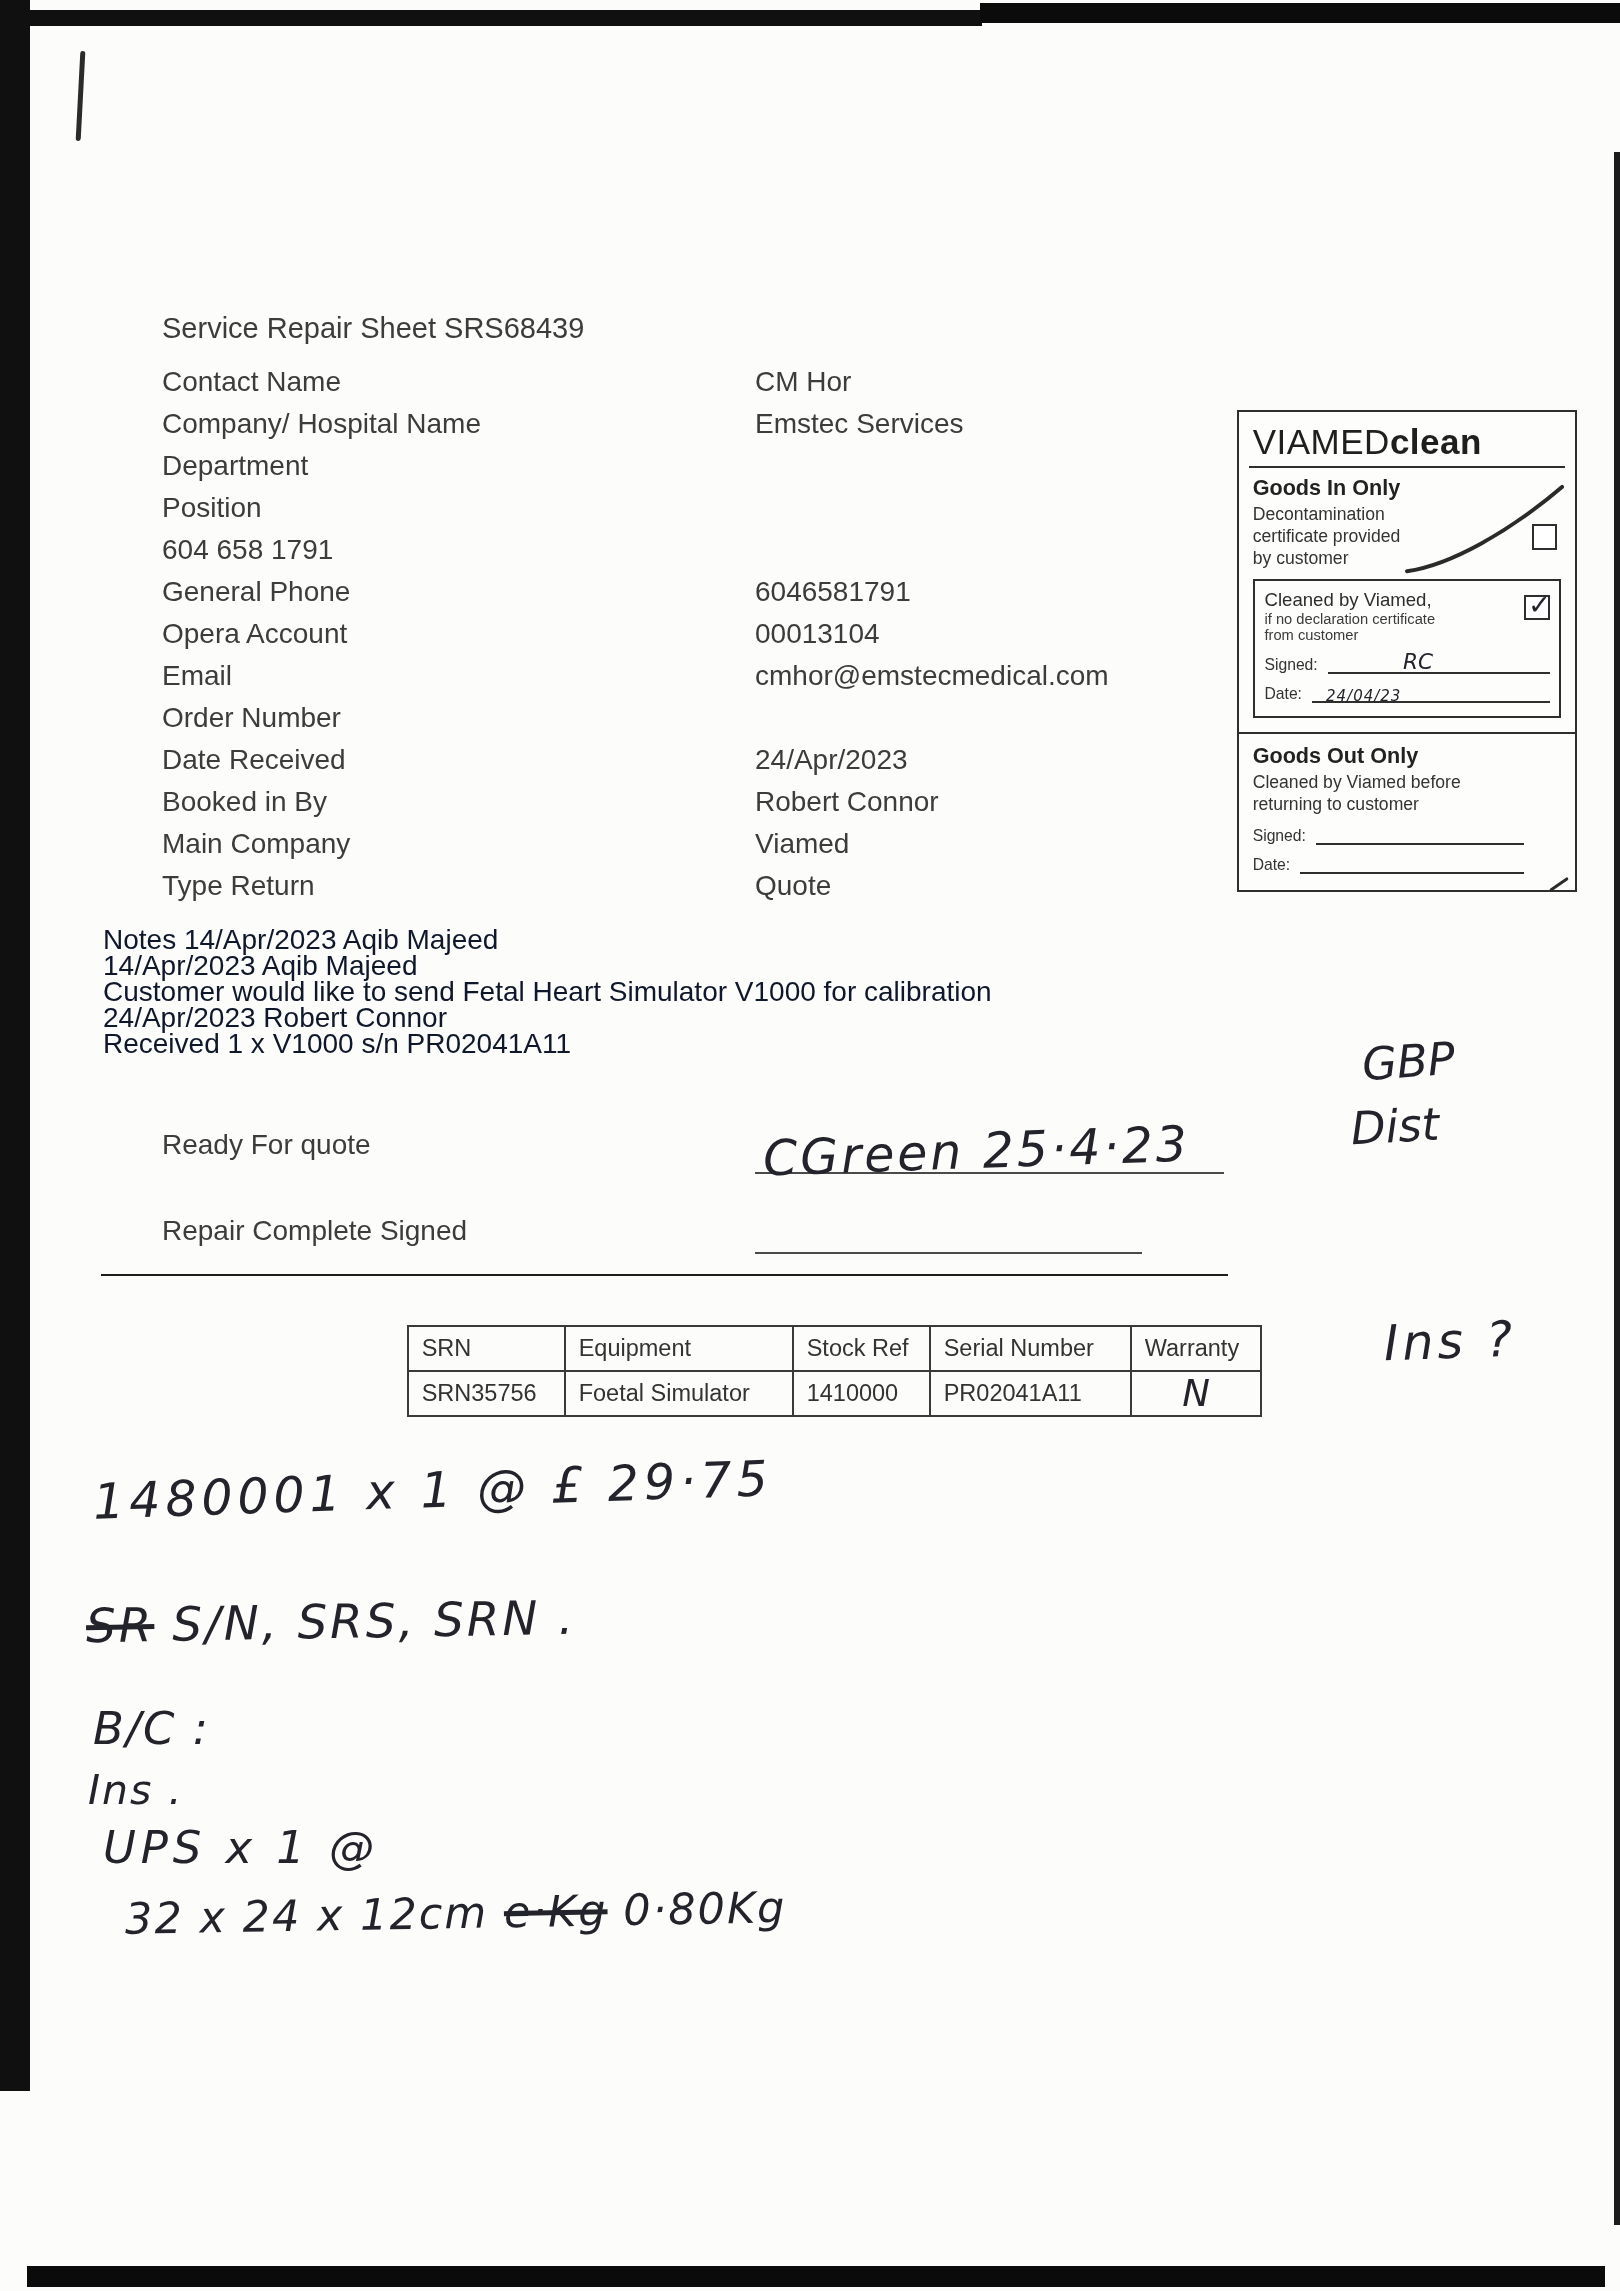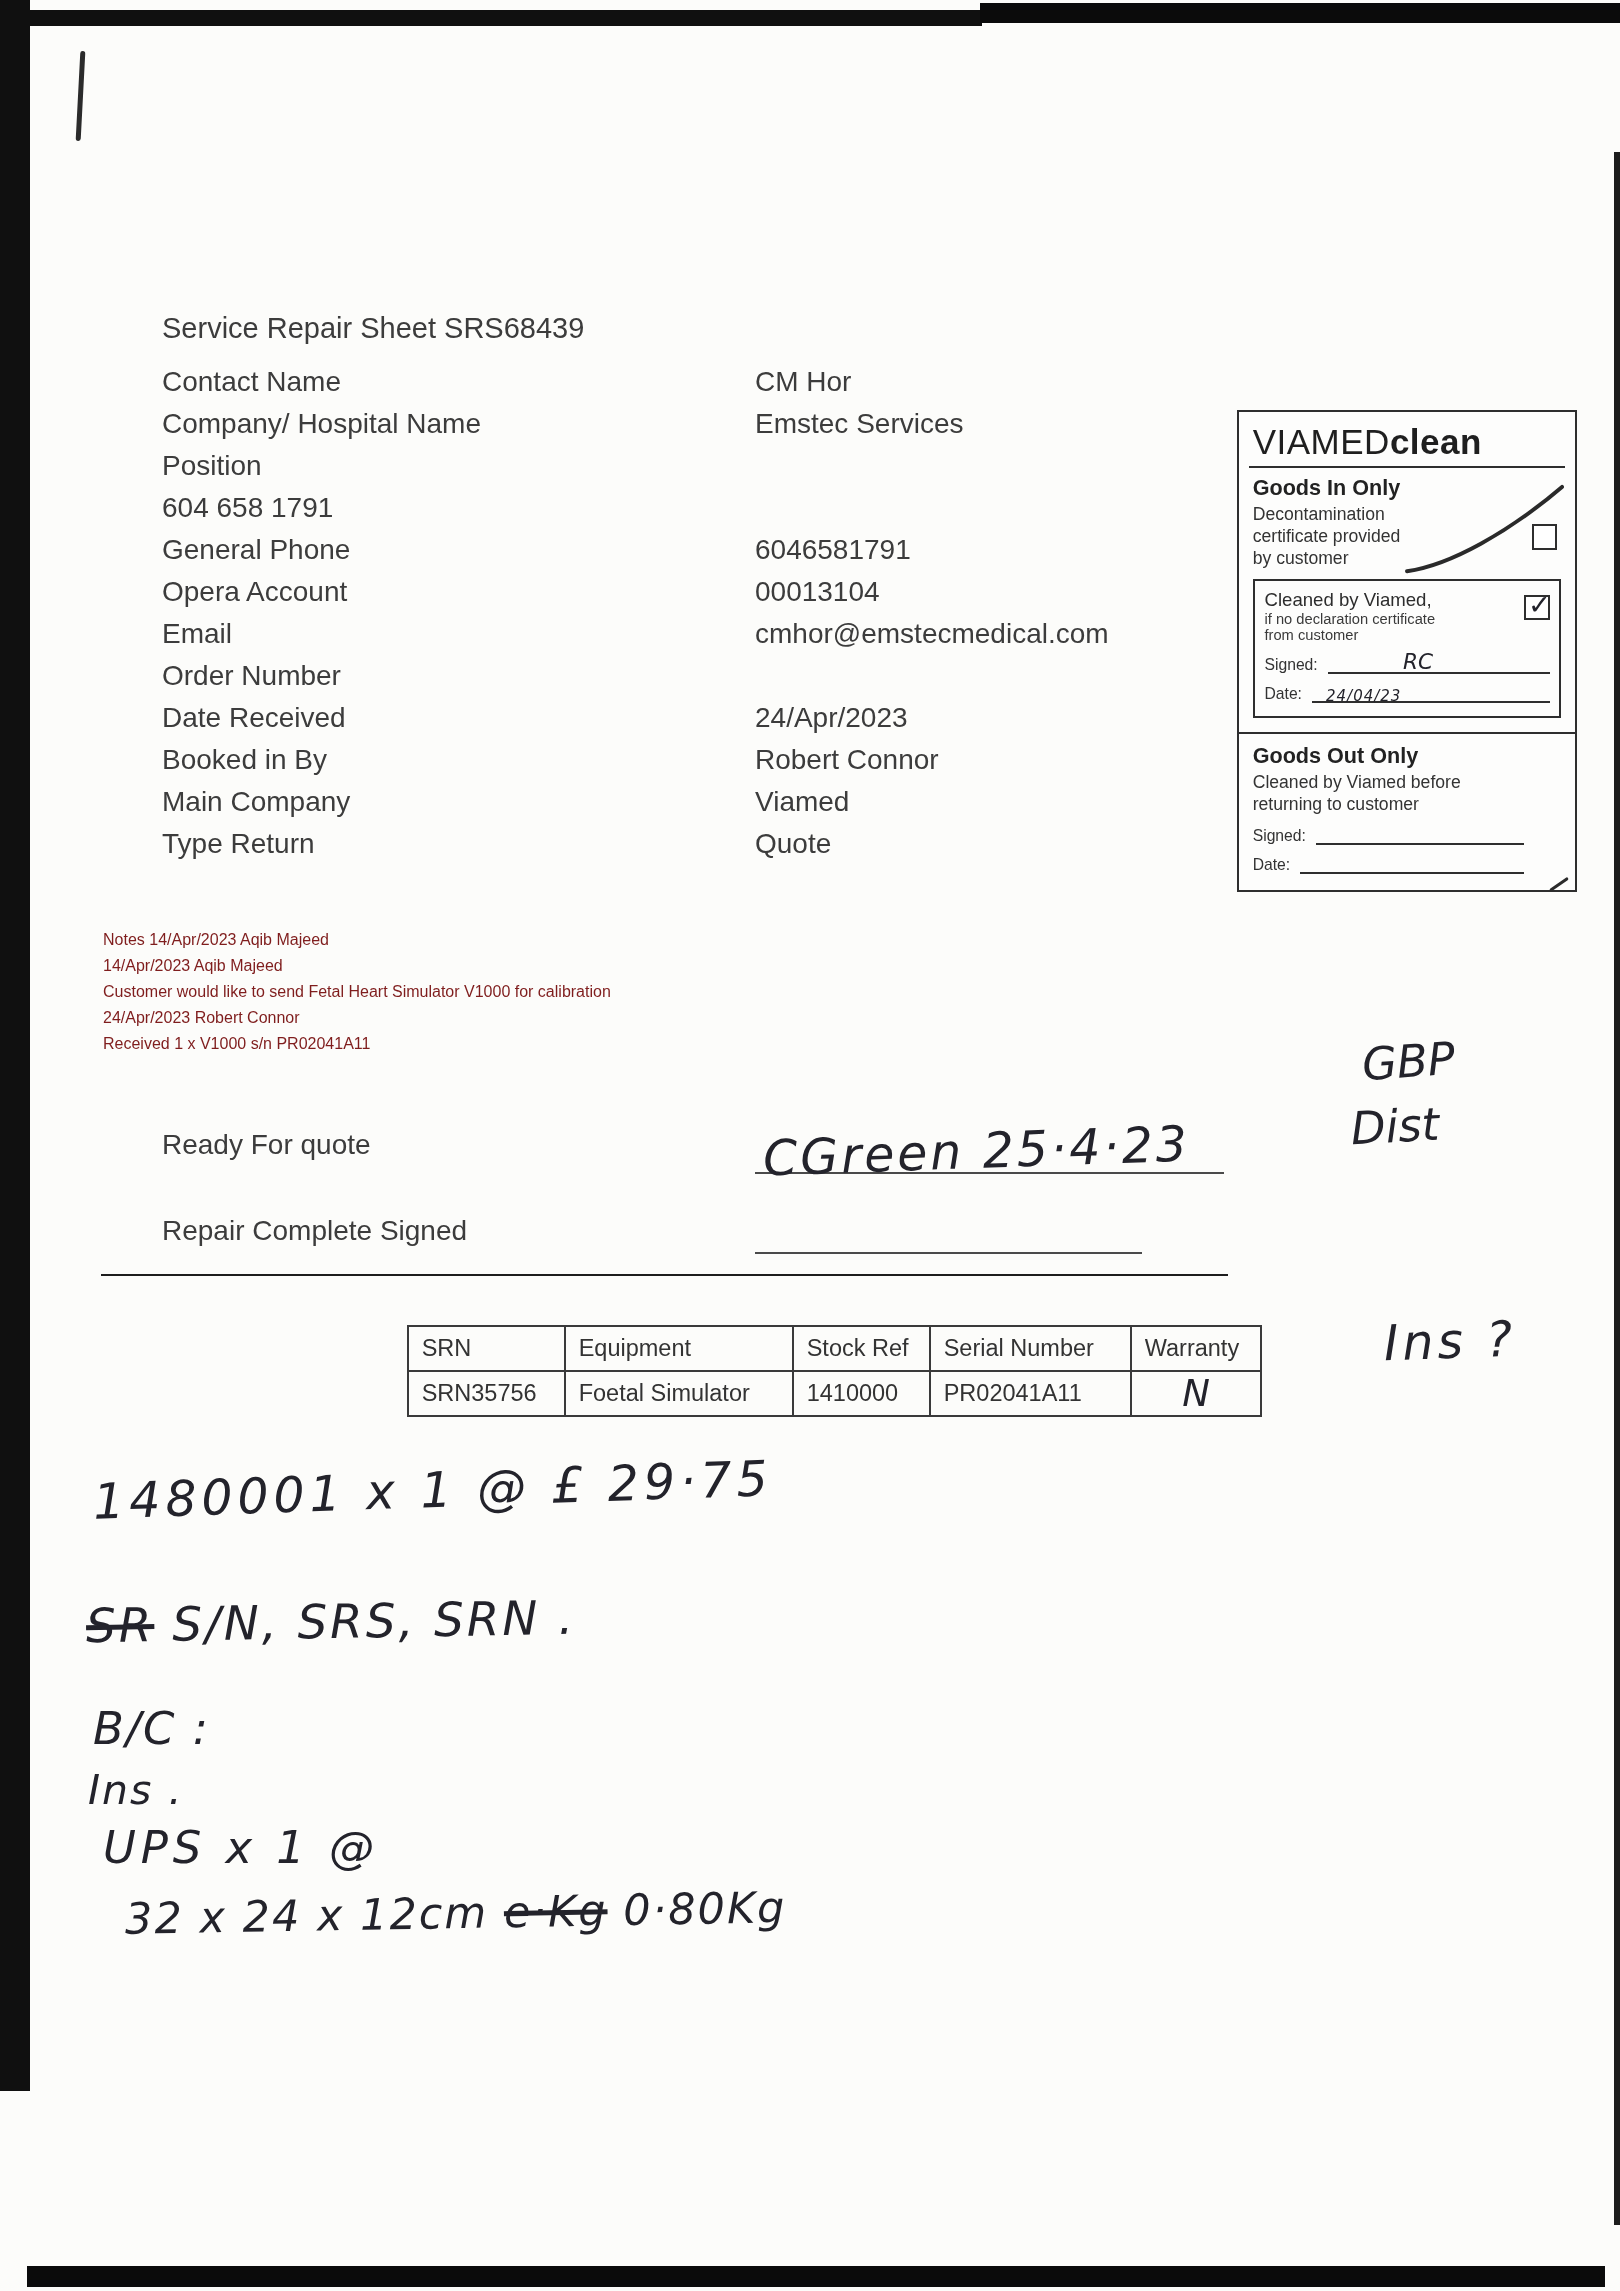--- a/index.html
+++ b/index.html
@@ -52,21 +52,21 @@
   .sig-row { display:flex; align-items:flex-end; font-size:15.7px; margin-top:7.8px; color:#333; }
   .sig-line { flex:1; border-bottom:2px solid #2e2e2e; margin-left:9.8px; height:21.6px; position:relative; }
   .sig-line .hand-sm { position:absolute; bottom:-2.9px; left:34%; font-size:21.6px; white-space:nowrap; }
   .sig-line .hand-date { position:absolute; bottom:-3.9px; left:6%; font-size:15px; letter-spacing:1px; white-space:nowrap; }
   .out-divider { border-top:2px solid #2e2e2e; margin:13.7px -13.7px 9.8px -13.7px; }
   .out-text { font-size:17.6px; line-height:21.6px; color:#333; }
   .sig-row.out { width:88%; }
   .corner-tick { position:absolute; right:5.9px; bottom:3.9px; width:21.6px; height:2.9px; background:#2b2b2b; transform:rotate(-35deg); border-radius:2px; }
 
   
-  .notes { position:absolute; left:103px; top:927px; font-size:16px; line-height:26px; color:#7f1d1d; }
+  .notes { position:absolute; left:103px; top:927px; font-size:28px; line-height:26px; color:#0f172a; }
 
   
   .ready-label  { position:absolute; left:162px; top:1129px; font-size:28px; }
   .quote-sig-line { position:absolute; left:755px; top:1115px; width:469px; height:59px; border-bottom:2.9px solid #4a4a4a; }
   .quote-sig-line .hand-big { position:absolute; left:7.8px; bottom:-7.8px; font-size:49px; letter-spacing:2.9px; transform:rotate(-2deg); white-space:nowrap; }
   .margin-gbp  { position:absolute; left:1362px; top:1035px; font-size:45px; transform:rotate(-4deg); }
   .margin-dist { position:absolute; left:1351px; top:1100px; font-size:45px; transform:rotate(-3deg); }
   .repair-label { position:absolute; left:162px; top:1215px; font-size:28px; }
   .repair-sig-line { position:absolute; left:755px; top:1211px; width:387px; height:43px; border-bottom:2.9px solid #4a4a4a; }
   .divider { position:absolute; left:101px; top:1274px; width:1127px; border-top:2.9px solid #1d1d1d; }
@@ -108,20 +108,24 @@
   <div class="title">Service Repair Sheet SRS68439</div>
 
   <div class="fields">
     <div class="frow">
         <div class="flabel">Contact Name</div>
         <div class="fvalue">CM Hor</div>
       </div>
     <div class="frow">
         <div class="flabel">Company/ Hospital Name</div>
         <div class="fvalue">Emstec Services</div>
+      </div>
+    <div class="frow">
+        <div class="flabel">Department</div>
+        <div class="fvalue"></div>
       </div>
     <div class="frow">
         <div class="flabel">Position</div>
         <div class="fvalue"></div>
       </div>
     <div class="frow">
         <div class="fvalue">604 658 1791</div>
       </div>
     <div class="frow">
         <div class="flabel">General Phone</div>

